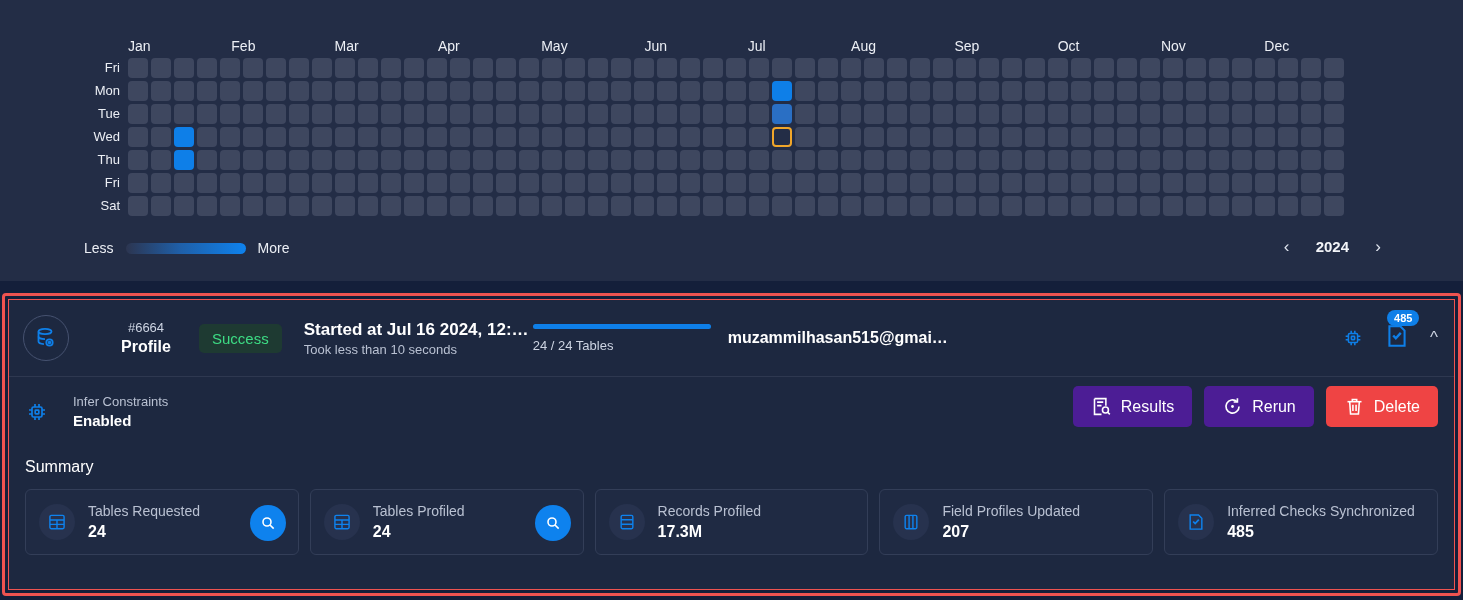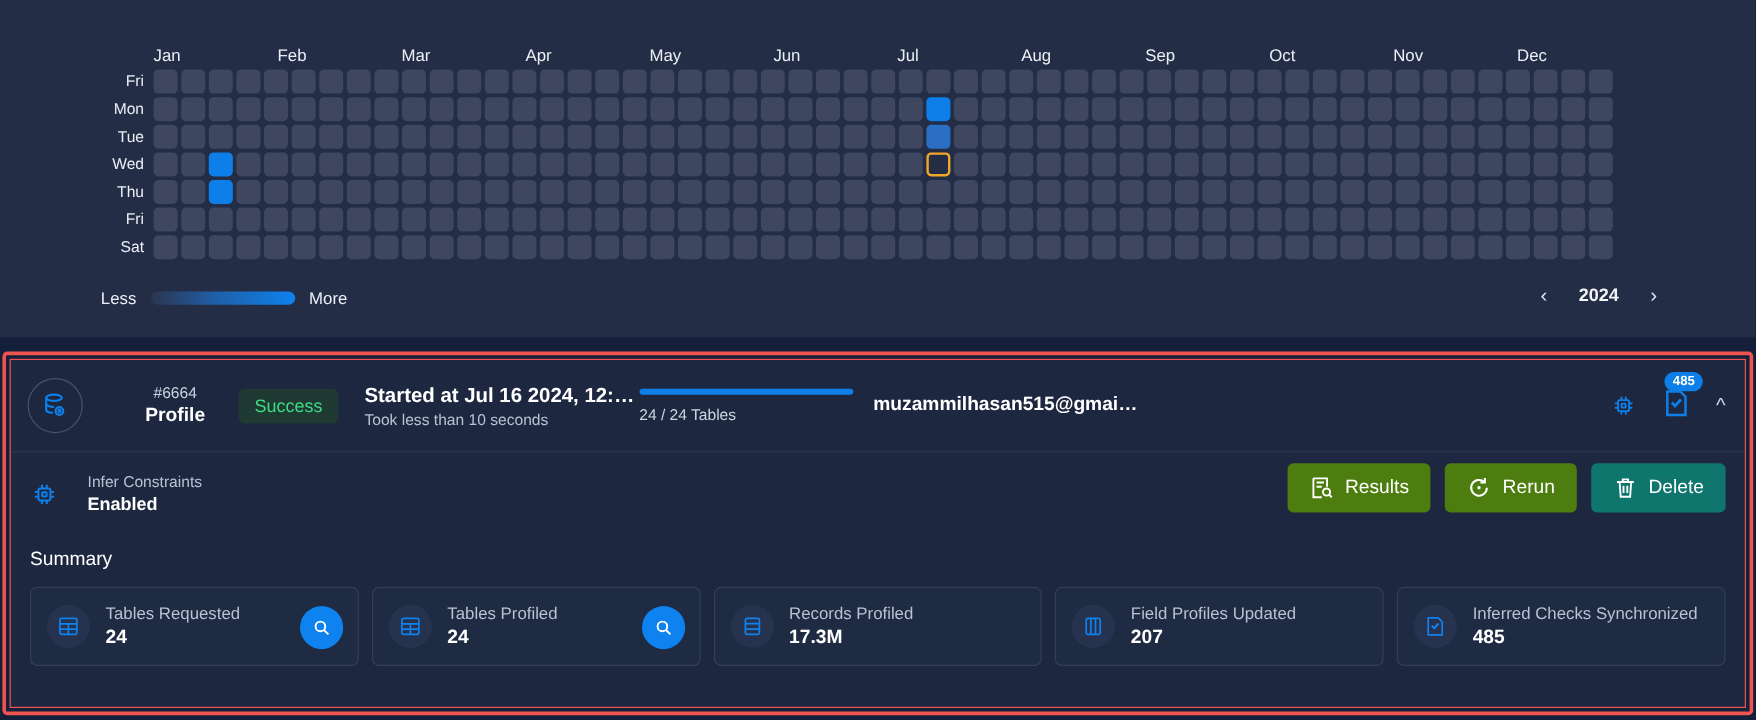--- a/index.html
+++ b/index.html
@@ -150,22 +150,22 @@
   .btn-row {
     position: absolute; right: 16px; top: 9px;
     display: flex; gap: 12px;
   }
   .btn {
     display: flex; align-items: center; gap: 9px;
     padding: 0 18px; height: 41px; border-radius: 5px;
     color: #fff; font-size: 16px; cursor: pointer; border: none;
     font-family: "Liberation Sans", sans-serif;
   }
-  .btn-blue { background: #4d7c0f; }
-  .btn-red  { background: #0f766e; }
+  .btn-blue { background: #4c1d95; }
+  .btn-red  { background: #ef4444; }
 
   .summary-ttl {
     color: #ffffff; font-size: 16px; margin: 27px 0 13px 0;
   }
 
   .cards { display: flex; gap: 11px; }
   .card {
     flex: 1; height: 66px;
     border: 1px solid #333e58; border-radius: 6px;
     background: #1f2a43;

